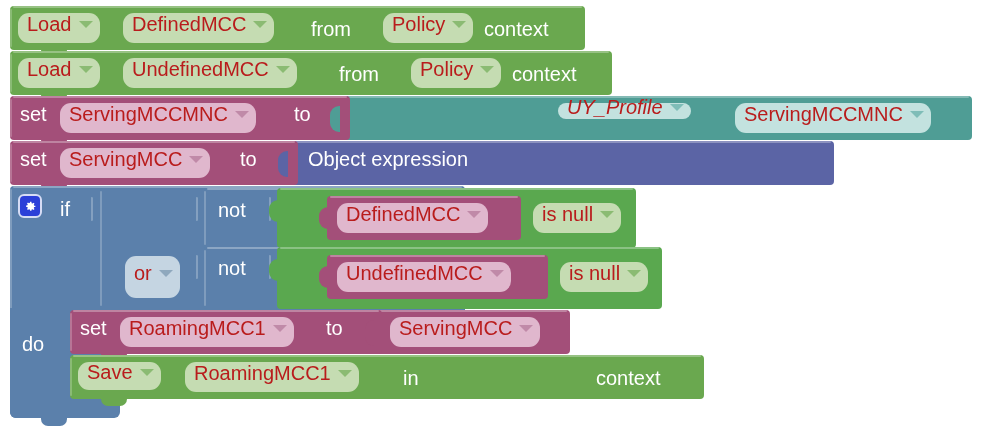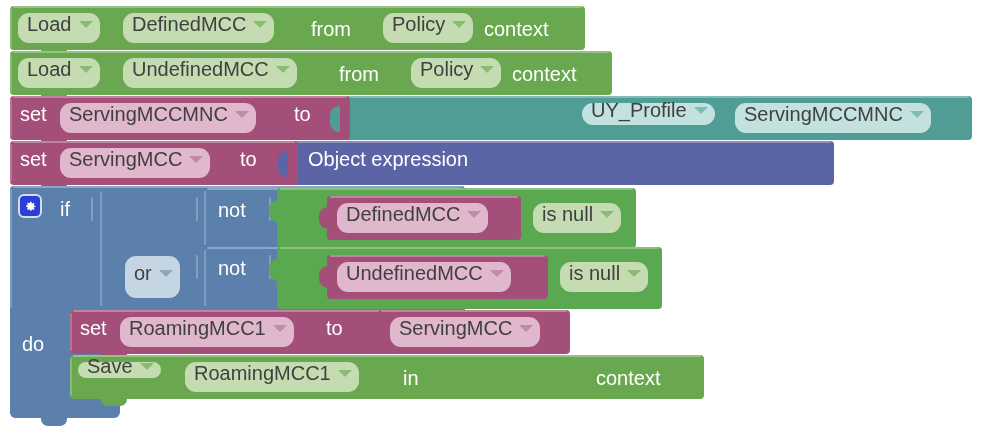--- a/index.html
+++ b/index.html
@@ -56,21 +56,21 @@
     position: absolute;
     box-sizing: border-box;
     border-radius: 11px;
     display: flex;
     align-items: center;
     justify-content: flex-start;
     padding: 0 7px 8px 9px;
     height: 30px;
     white-space: nowrap;
     font-size: 20px;
-    color: #404040;
+    color: #b91c1c;
     font-family: "Liberation Sans", sans-serif;
   }
   .fld-green  { background: #c5dcb2; }
   .fld-teal   { background: #c3e2df; }
   .fld-purple { background: #b8bedd; }
   .fld-pink   { background: #e0b7cd; }
   .fld-blue   { background: #c5d5e2; }
   .fld .txt { line-height: 1; }
   .caret {
     margin-left: 7px;
@@ -184,21 +184,21 @@
 
   <div class="socket sock-teal" style="left:330px; top:106px; width:10px; height:26px; background:#4f9d95; border-radius:9px 0 0 9px;"></div>
 
   <div class="lbl" style="left:20px; top:104px;">set</div>
   <div class="fld fld-pink" style="left:60px; top:103px; height:30px;">
     <span class="txt">ServingMCCMNC</span>
     <span class="caret caret-pink"></span>
   </div>
   <div class="lbl" style="left:294px; top:104px;">to</div>
 
-  <div class="fld fld-teal" style="left:582px; top:103px; height:22px;">
+  <div class="fld fld-teal" style="left:558px; top:103px; height:16px;font-style:italic;">
     <span class="txt">UY_Profile</span>
     <span class="caret caret-teal"></span>
   </div>
   <div class="fld fld-teal" style="left:735px; top:103px; height:30px;">
     <span class="txt">ServingMCCMNC</span>
     <span class="caret caret-teal"></span>
   </div>
 
   <div class="blk blk-purple" style="left:288px; top:141px; width:546px; height:44px;">
     <div class="hl hl-t" style="left:3px; top:0; right:3px;"></div>
@@ -324,21 +324,21 @@
     <span class="txt">ServingMCC</span>
     <span class="caret caret-pink"></span>
   </div>
 
   <div class="blk blk-green" style="left:70px; top:355px; width:634px; height:44px;">
     <div class="hl hl-t" style="left:3px; top:0; right:3px;"></div>
     <div class="hl hl-l" style="left:0; top:3px; bottom:3px;"></div>
   </div>
   <div class="notch blk-green" style="left:101px; top:399px; width:26px; height:7px;"></div>
 
-  <div class="fld fld-green" style="left:78px; top:362px; height:16px;">
+  <div class="fld fld-green" style="left:78px; top:362px; height:28px;">
     <span class="txt">Save</span>
     <span class="caret caret-green"></span>
   </div>
   <div class="fld fld-green" style="left:185px; top:362px; height:30px;">
     <span class="txt">RoamingMCC1</span>
     <span class="caret caret-green"></span>
   </div>
   <div class="lbl" style="left:403px; top:368px;">in</div>
   <div class="lbl" style="left:596px; top:368px;">context</div>
 

